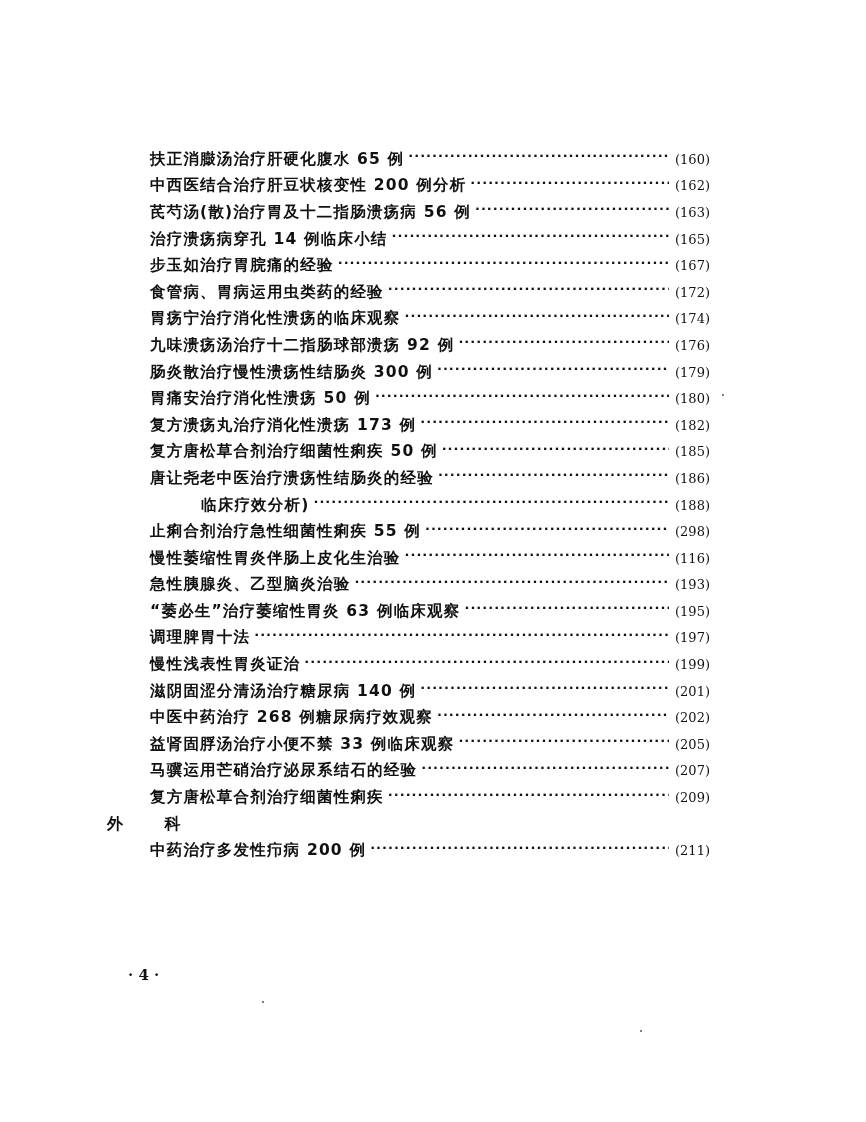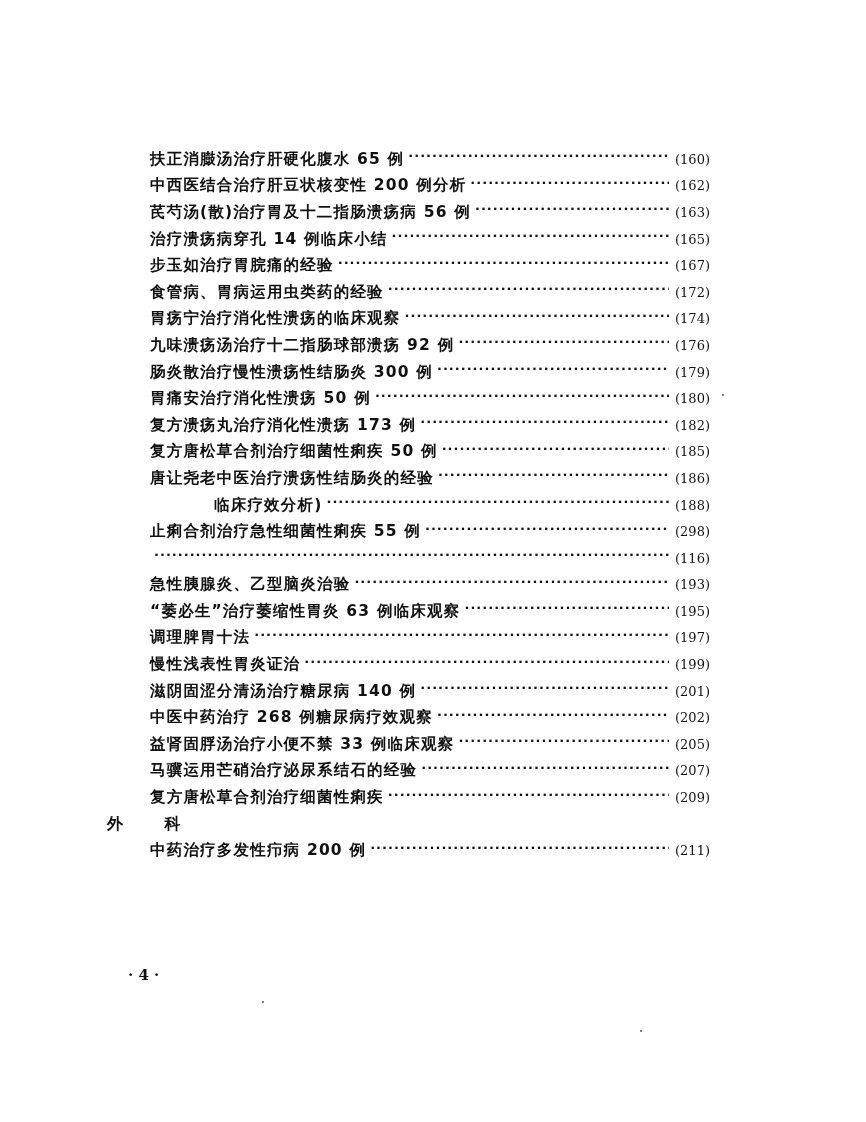--- a/index.html
+++ b/index.html
@@ -4,21 +4,21 @@
 <style>
   html, body { margin:0; padding:0; background:#ffffff; }
   body { width:866px; height:1122px; position:relative; overflow:hidden;
          font-family:"DejaVu Sans", sans-serif; color:#111; }
   .toc { position:absolute; left:150px; top:146px; width:560px; }
   .row { height:26.6px; display:flex; align-items:center; font-size:15.5px; font-weight:bold; white-space:nowrap; }
   .row .title { flex:0 0 auto; letter-spacing:1.2px; }
   .row .dots { flex:1 1 auto; overflow:hidden; margin:0 6px 0 4px; height:14px; position:relative; }
   .row .dots::before { content:"·································································································································"; position:absolute; left:0; top:-4px; letter-spacing:1px; font-weight:bold; font-size:13px; }
   .row .page { flex:0 0 auto; font-family:"DejaVu Serif", serif; font-weight:normal; font-size:13px; }
-  .row.indent .title { margin-left:64px; }
+  .row.indent .title { margin-left:51px; }
   .section { position:relative; left:-43px; height:26.6px; display:flex; align-items:center; font-size:16px; font-weight:bold; letter-spacing:18px; }
   .pagenum { position:absolute; left:128px; top:966px; font-family:"DejaVu Serif", serif; font-size:15px; font-weight:bold; }
   .speck { position:absolute; width:2px; height:2px; background:#555; border-radius:1px; }
 </style>
 </head>
 <body>
 
 <div class="toc">
   <div class="row">
       <span class="title">扶正消臌汤治疗肝硬化腹水 65 例</span>
@@ -89,20 +89,21 @@
       <span class="title">临床疗效分析)</span>
       <span class="dots"></span>
       <span class="page">(188)</span>
     </div>
   <div class="row">
       <span class="title">止痢合剂治疗急性细菌性痢疾 55 例</span>
       <span class="dots"></span>
       <span class="page">(298)</span>
     </div>
   <div class="row">
+      <span class="title">慢性萎缩性胃炎伴肠上皮化生治验</span>
       <span class="dots"></span>
       <span class="page">(116)</span>
     </div>
   <div class="row">
       <span class="title">急性胰腺炎、乙型脑炎治验</span>
       <span class="dots"></span>
       <span class="page">(193)</span>
     </div>
   <div class="row">
       <span class="title">“萎必生”治疗萎缩性胃炎 63 例临床观察</span>

